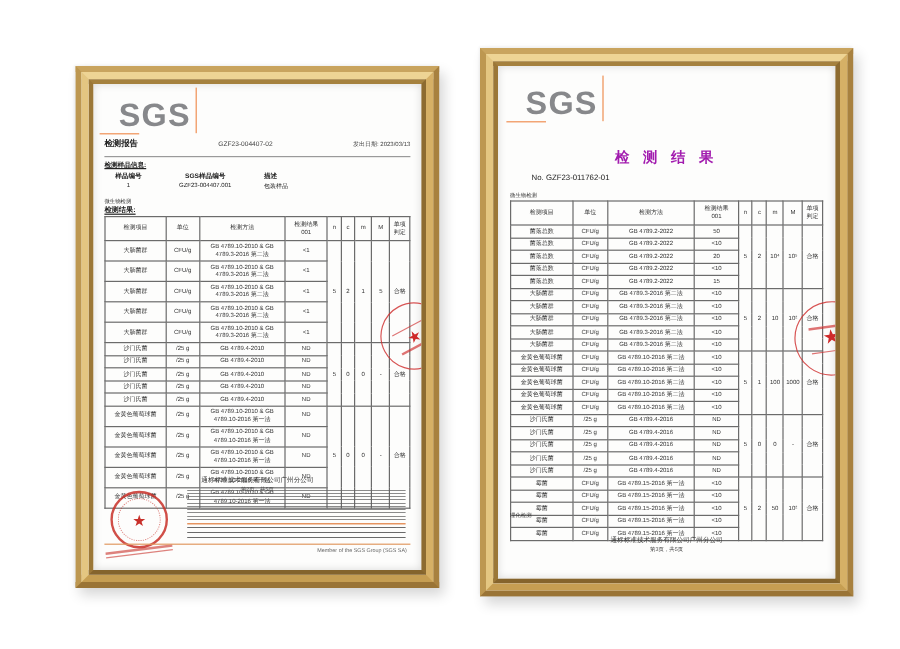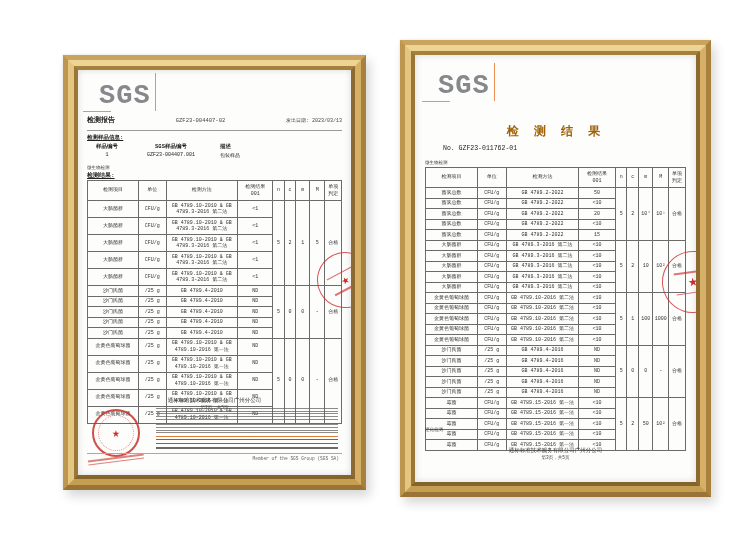--- a/index.html
+++ b/index.html
@@ -4,21 +4,21 @@
 <style>
   html,body{margin:0;padding:0;width:750px;height:541px;overflow:hidden;background:#ffffff;
     font-family:"Liberation Sans","DejaVu Sans",sans-serif;}
   .canvas{position:relative;width:750px;height:541px;background:#fff;}
 
   
   .frame{position:absolute;box-sizing:border-box;border:5px solid;
     border-color:#c9a45e #a8813f #9a7436 #bd9750;
     box-shadow:4px 6px 10px rgba(0,0,0,.16), -1px -1px 2px rgba(0,0,0,.05);}
   .f-mid{box-sizing:border-box;width:100%;height:100%;border:6px solid;
-    border-color:#eed494 #d6b066 #c69e52 #e4c681;font-family:Liberation Mono, monospace;}
+    border-color:#eed494 #d6b066 #c69e52 #e4c681;}
   .f-inner{box-sizing:border-box;width:100%;height:100%;border:4px solid;
     border-color:#a5813e #8d6b30 #85642c #9b7737;background:#fff;}
   .paper{position:relative;width:100%;height:100%;background:#fdfdfc;overflow:hidden;
     box-shadow:inset 0 0 7px rgba(0,0,0,.14);color:#222;}
 
   
   .sgs{position:absolute;font-weight:bold;color:#87888b;letter-spacing:1px;line-height:1;}
   .sgs::before{content:"";position:absolute;left:-16px;bottom:-2px;width:55%;height:1px;background:#ef9054;}
   .sgs::after{content:"";position:absolute;right:-5px;top:-10px;width:1px;height:140%;background:#ef9054;}
 
@@ -258,21 +258,21 @@
     </div>
   </div>
 
   <div class="frame" style="left:400px;top:40px;width:311px;height:457px;">
     <div class="f-mid">
       <div class="f-inner">
         <div class="paper">
 
           <div class="sgs" style="left:23px;top:18px;font-size:27px;">SGS</div>
 
-          <div class="abs ctr b" style="top:68px;font-size:12px;letter-spacing:4px;color:#a16207;">检 测 结 果</div>
+          <div class="abs ctr b" style="top:68px;font-size:12px;letter-spacing:4px;color:#a21caf;">检 测 结 果</div>
 
           <div class="abs" style="left:28px;top:90px;font-size:6.5px;color:#222;">No. GZF23-011762-01</div>
 
           <div class="abs" style="left:10px;top:105px;font-size:4.5px;color:#333;">微生物检测</div>
 
           <div class="tblwrap" style="left:10px;right:10px;top:112px;">
               <table class="rtab">
                 <colgroup>
                   <col style="width: 20%;">
                   <col style="width: 11%;">

